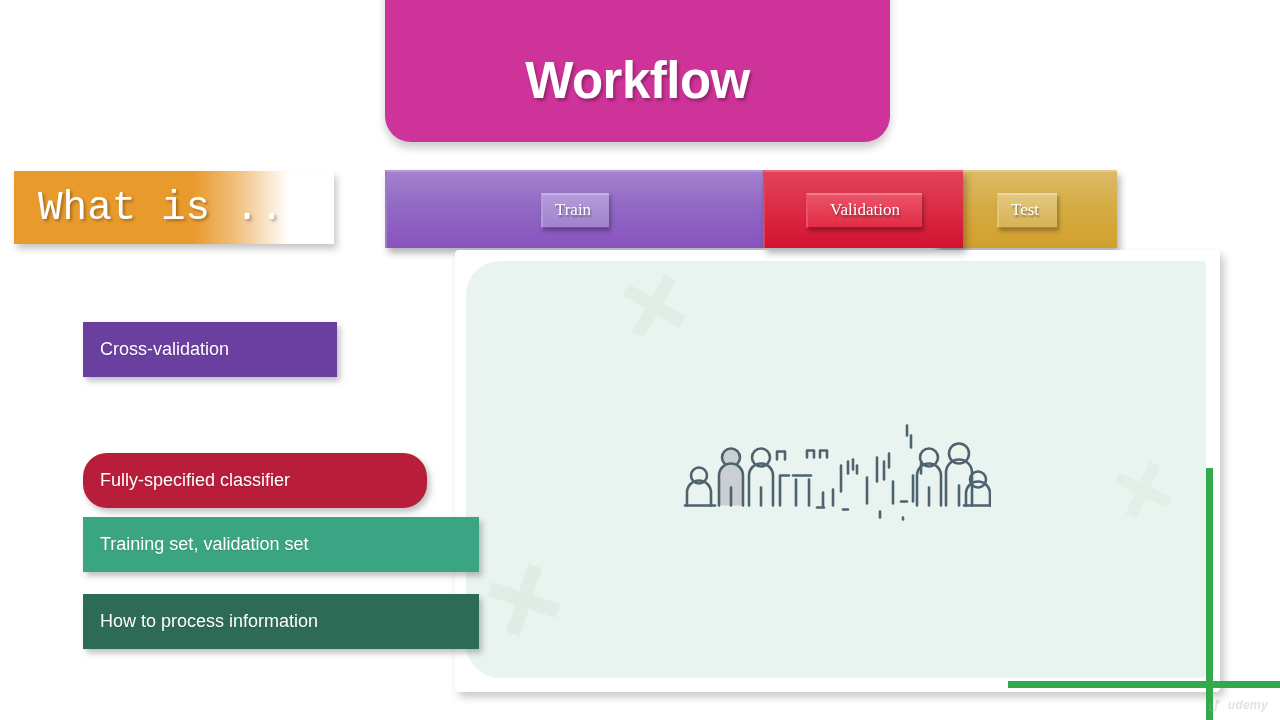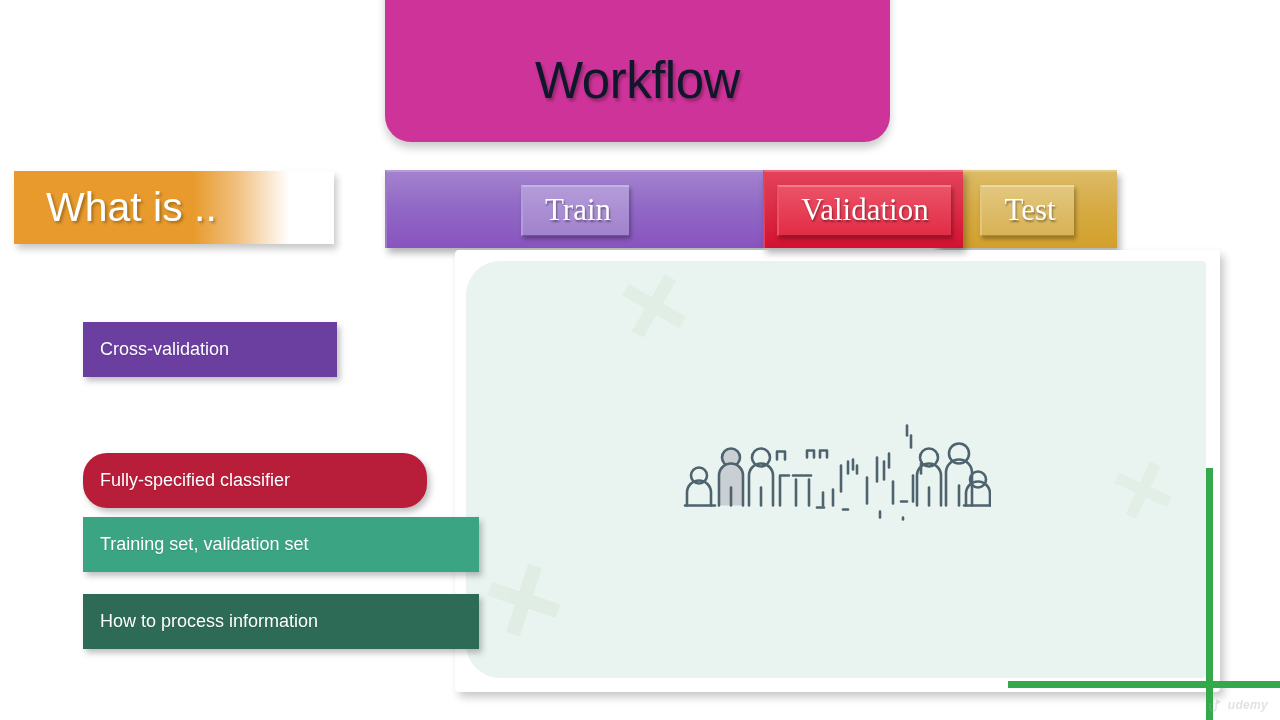--- a/index.html
+++ b/index.html
@@ -22,37 +22,38 @@
     width:505px; height:160px;
     background:#CE3399;
     border-radius:0 0 26px 26px;
     box-shadow:0 6px 9px rgba(0,0,0,.20);
     display:flex;
     align-items:flex-end;
     justify-content:center;
     padding-bottom:32px;
   }
   #title-text {
-    color:#0f172a;
+    color:#ffffff;
     font-size:51px;
-    font-weight:normal;
+    font-weight:bold;
     letter-spacing:-0.5px;
     text-shadow:2px 3px 3px rgba(0,0,0,.28);
   }
 
   
   #whatis-bar {
     position:absolute;
     left:14px; top:171px;
     width:320px; height:73px;
     background:linear-gradient(90deg,#E89B2C 0%,#E89B2C 56%,#F1C181 70%,#ffffff 86%,#ffffff 100%);
     box-shadow:3px 5px 7px rgba(0,0,0,.22);
     display:flex;
     align-items:center;
-    padding-left:32px;
+    padding-left:24px;
+    font-family:Liberation Mono, monospace;
   }
   #whatis-text {
     color:#ffffff;
     font-size:41px;
     font-weight:400;
     letter-spacing:0px;
     text-shadow:2px 2px 3px rgba(0,0,0,.30);
   }
 
   
@@ -81,23 +82,23 @@
   #stage-test {
     left:935px; width:182px;
     background:linear-gradient(180deg,#DCBA66 0%,#D6AB43 48%,#D2A02C 100%);
     border-top:2px solid #E4CB8A;
     border-left:2px solid #DCBA66;
   }
   .stage-chip {
     display:flex;
     align-items:center;
     justify-content:center;
-    padding:5px 18px 7px 22px;
+    padding:5px 18px 7px 12px;
     font-family:"Liberation Serif", serif;
-    font-size:31px;
+    font-size:17px;
     color:#ffffff;
     text-shadow:1px 2px 2px rgba(0,0,0,.40);
     box-shadow:2px 3px 4px rgba(0,0,0,.30);
   }
   #chip-train {
     background:linear-gradient(180deg,#B49BD9 0%,#A182CE 100%);
     border-top:2px solid #C6B2E2;
     border-left:2px solid #B49BD9;
     border-bottom:1px solid #7B4BB0;
   }

